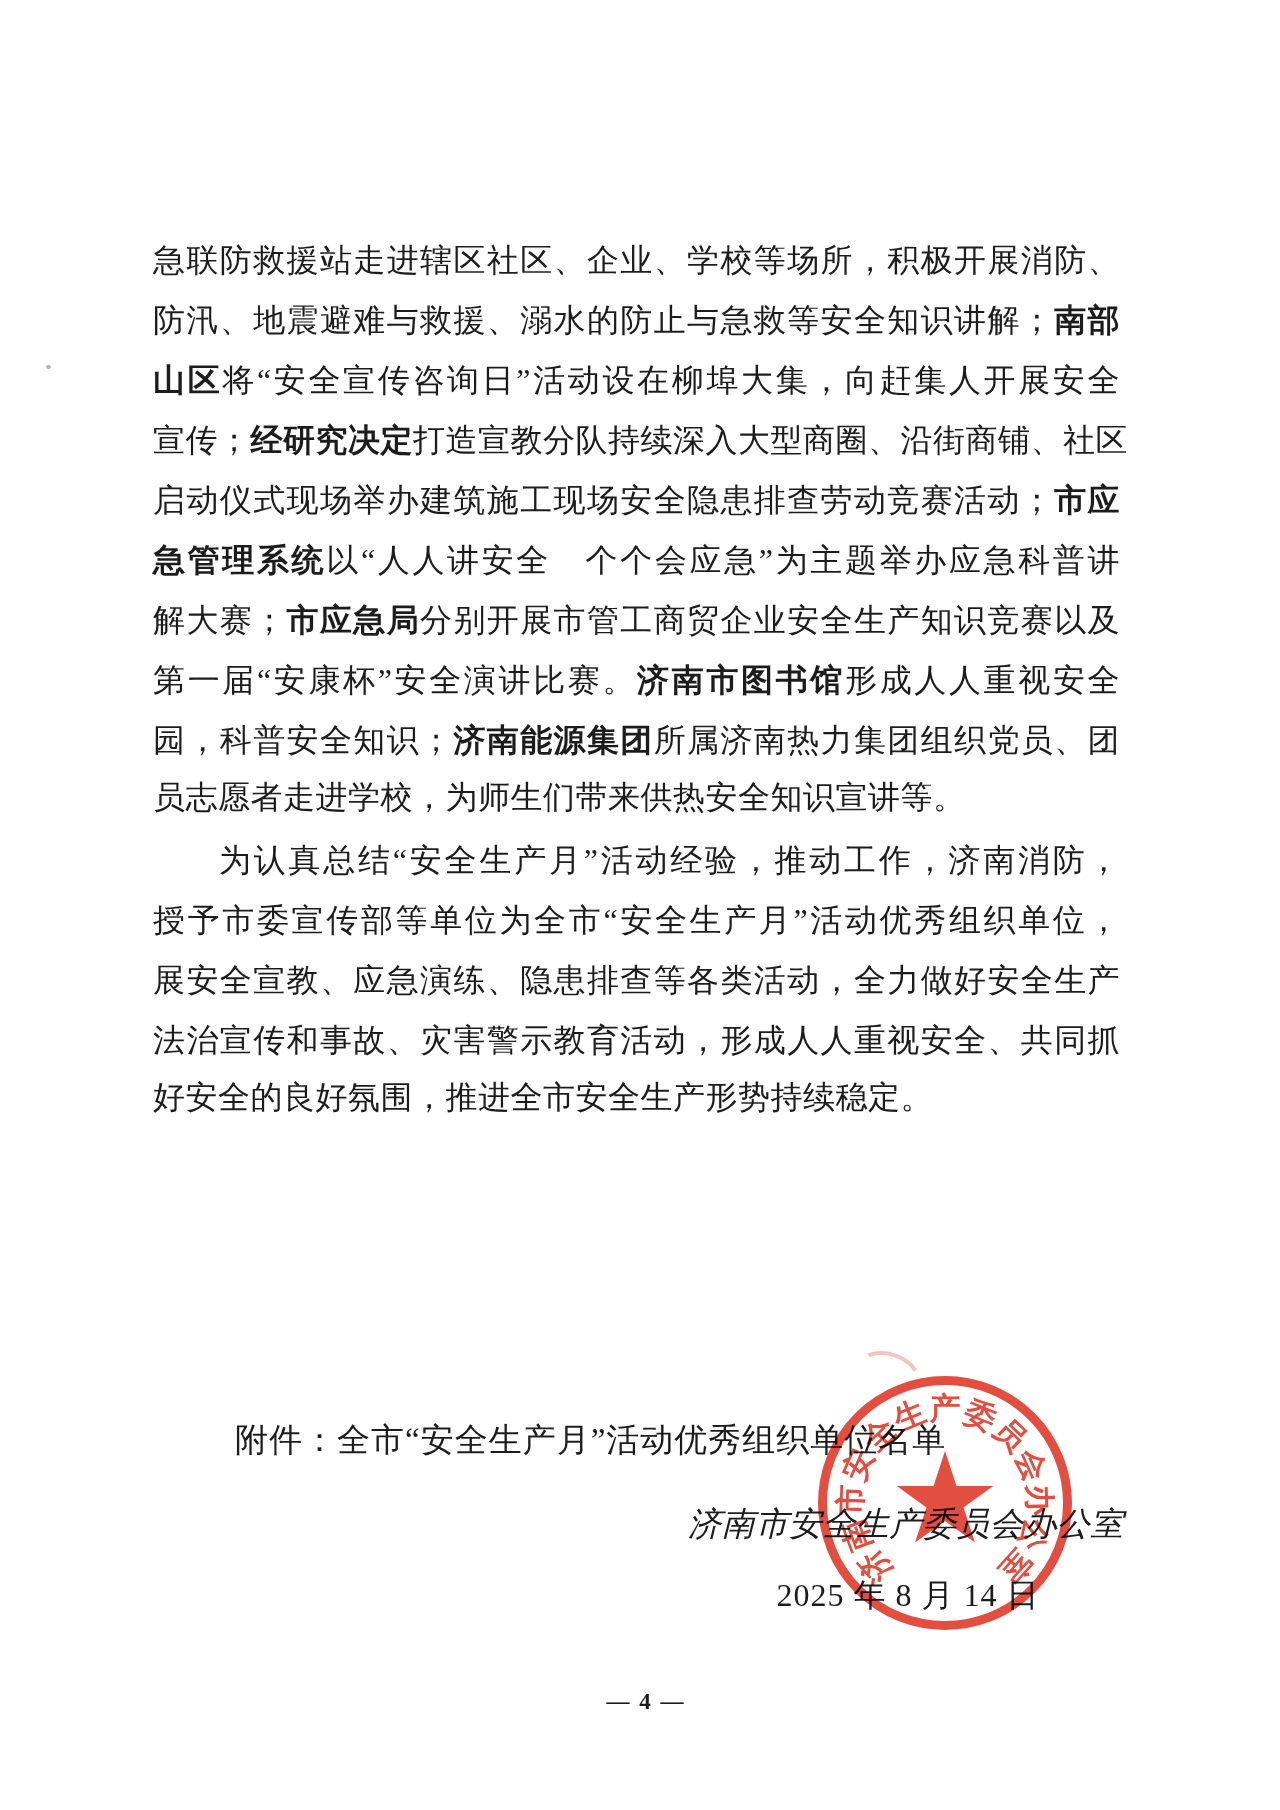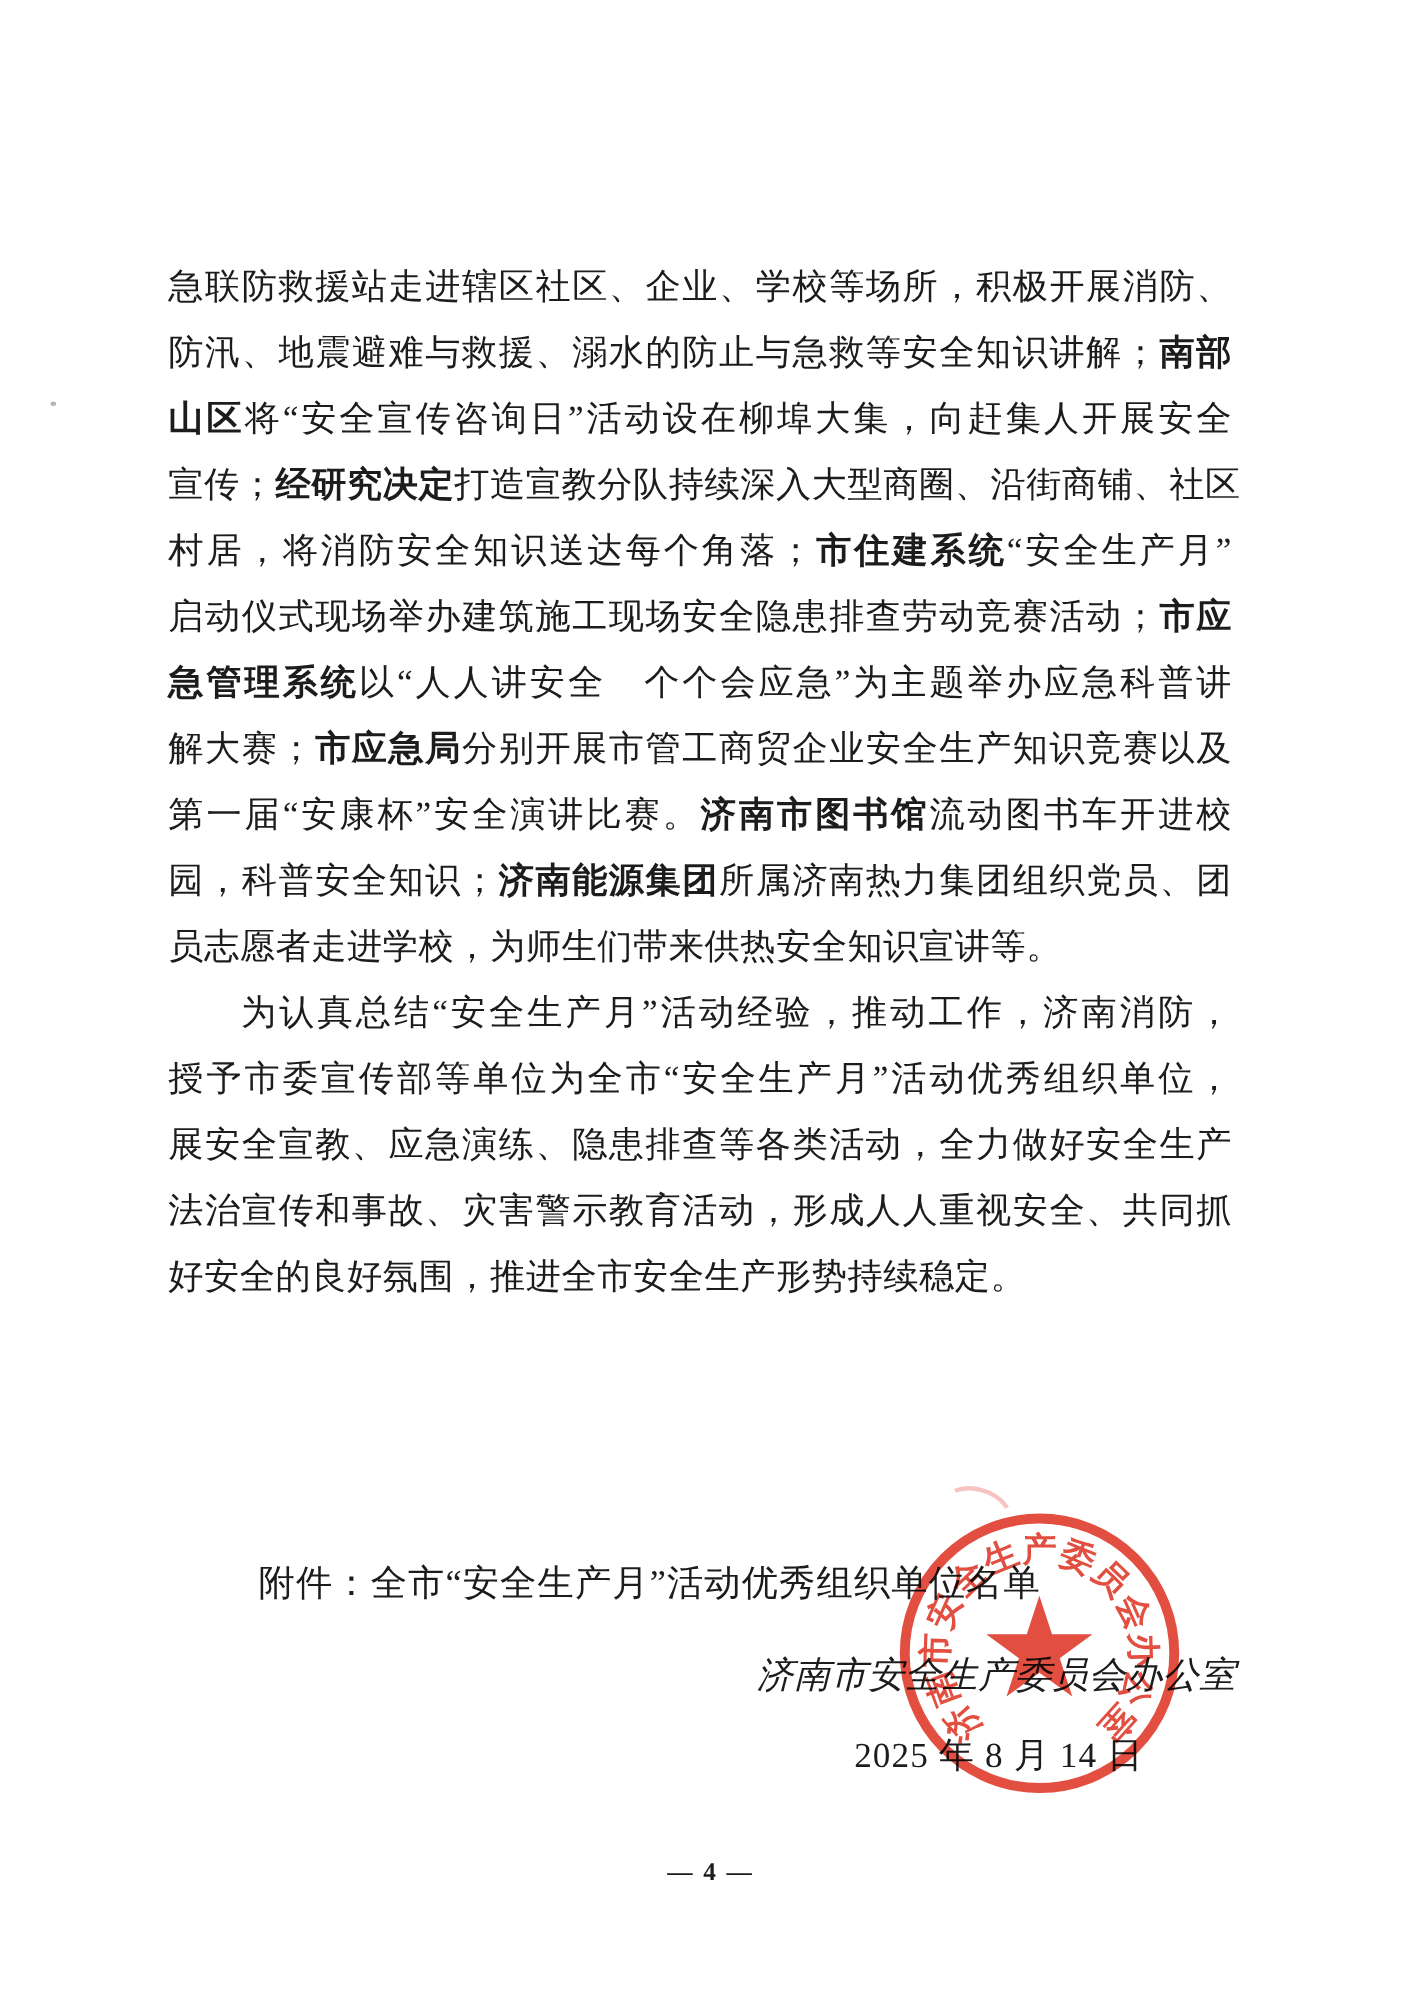--- a/index.html
+++ b/index.html
@@ -19,21 +19,21 @@
     font-size:32px;
     line-height:60px;
     letter-spacing:0.5px;
   }
   .line{
     width:100%;
     text-align:justify;
     text-align-last:justify;
     white-space:nowrap;
   }
-  .line.end{text-align-last:left;}
+  .line.end{text-align-last:left;font-family:Liberation Mono, monospace;}
   .line.indent{text-indent:66px;}
   .b{
     font-family:"Liberation Sans","DejaVu Sans",sans-serif;
     font-weight:700;
   }
   
   .attachment{
     position:absolute;
     left:235px;top:1412px;
     font-size:33px;line-height:56px;
@@ -123,25 +123,24 @@
 </head>
 <body>
 
 <div class="page">
 
   <div class="body-text">
       <div class="line"><span>急联防救援站走进辖区社区、企业、学校等场所，积极开展消防、</span></div>
       <div class="line"><span>防汛、地震避难与救援、溺水的防止与急救等安全知识讲解；</span><span class="b">南部</span></div>
       <div class="line"><span class="b">山区</span><span>将“安全宣传咨询日”活动设在柳埠大集，向赶集人开展安全</span></div>
       <div class="line"><span>宣传；</span><span class="b">经研究决定</span><span>打造宣教分队持续深入大型商圈、沿街商铺、社区</span></div>
-      <div class="line"><span>村居，将消防安全知识送达每个角落；</span><span class="b">市住建系统</span><span>“安全生产月”</span></div>
       <div class="line"><span>启动仪式现场举办建筑施工现场安全隐患排查劳动竞赛活动；</span><span class="b">市应</span></div>
       <div class="line"><span class="b">急管理系统</span><span>以“人人讲安全　个个会应急”为主题举办应急科普讲</span></div>
       <div class="line"><span>解大赛；</span><span class="b">市应急局</span><span>分别开展市管工商贸企业安全生产知识竞赛以及</span></div>
-      <div class="line"><span>第一届“安康杯”安全演讲比赛。</span><span class="b">济南市图书馆</span><span>流动图书车开进校</span></div>
+      <div class="line"><span>第一届“安康杯”安全演讲比赛。</span><span class="b">济南市图书馆</span><span>形成人人重视安全</span></div>
       <div class="line"><span>园，科普安全知识；</span><span class="b">济南能源集团</span><span>所属济南热力集团组织党员、团</span></div>
       <div class="line end"><span>员志愿者走进学校，为师生们带来供热安全知识宣讲等。</span></div>
       <div class="line indent"><span>为认真总结“安全生产月”活动经验，推动工作，济南消防，</span></div>
       <div class="line"><span>授予市委宣传部等单位为全市“安全生产月”活动优秀组织单位，</span></div>
       <div class="line"><span>展安全宣教、应急演练、隐患排查等各类活动，全力做好安全生产</span></div>
       <div class="line"><span>法治宣传和事故、灾害警示教育活动，形成人人重视安全、共同抓</span></div>
       <div class="line end"><span>好安全的良好氛围，推进全市安全生产形势持续稳定。</span></div>
     </div>
 
   <div class="attachment">附件：全市“安全生产月”活动优秀组织单位名单</div>

